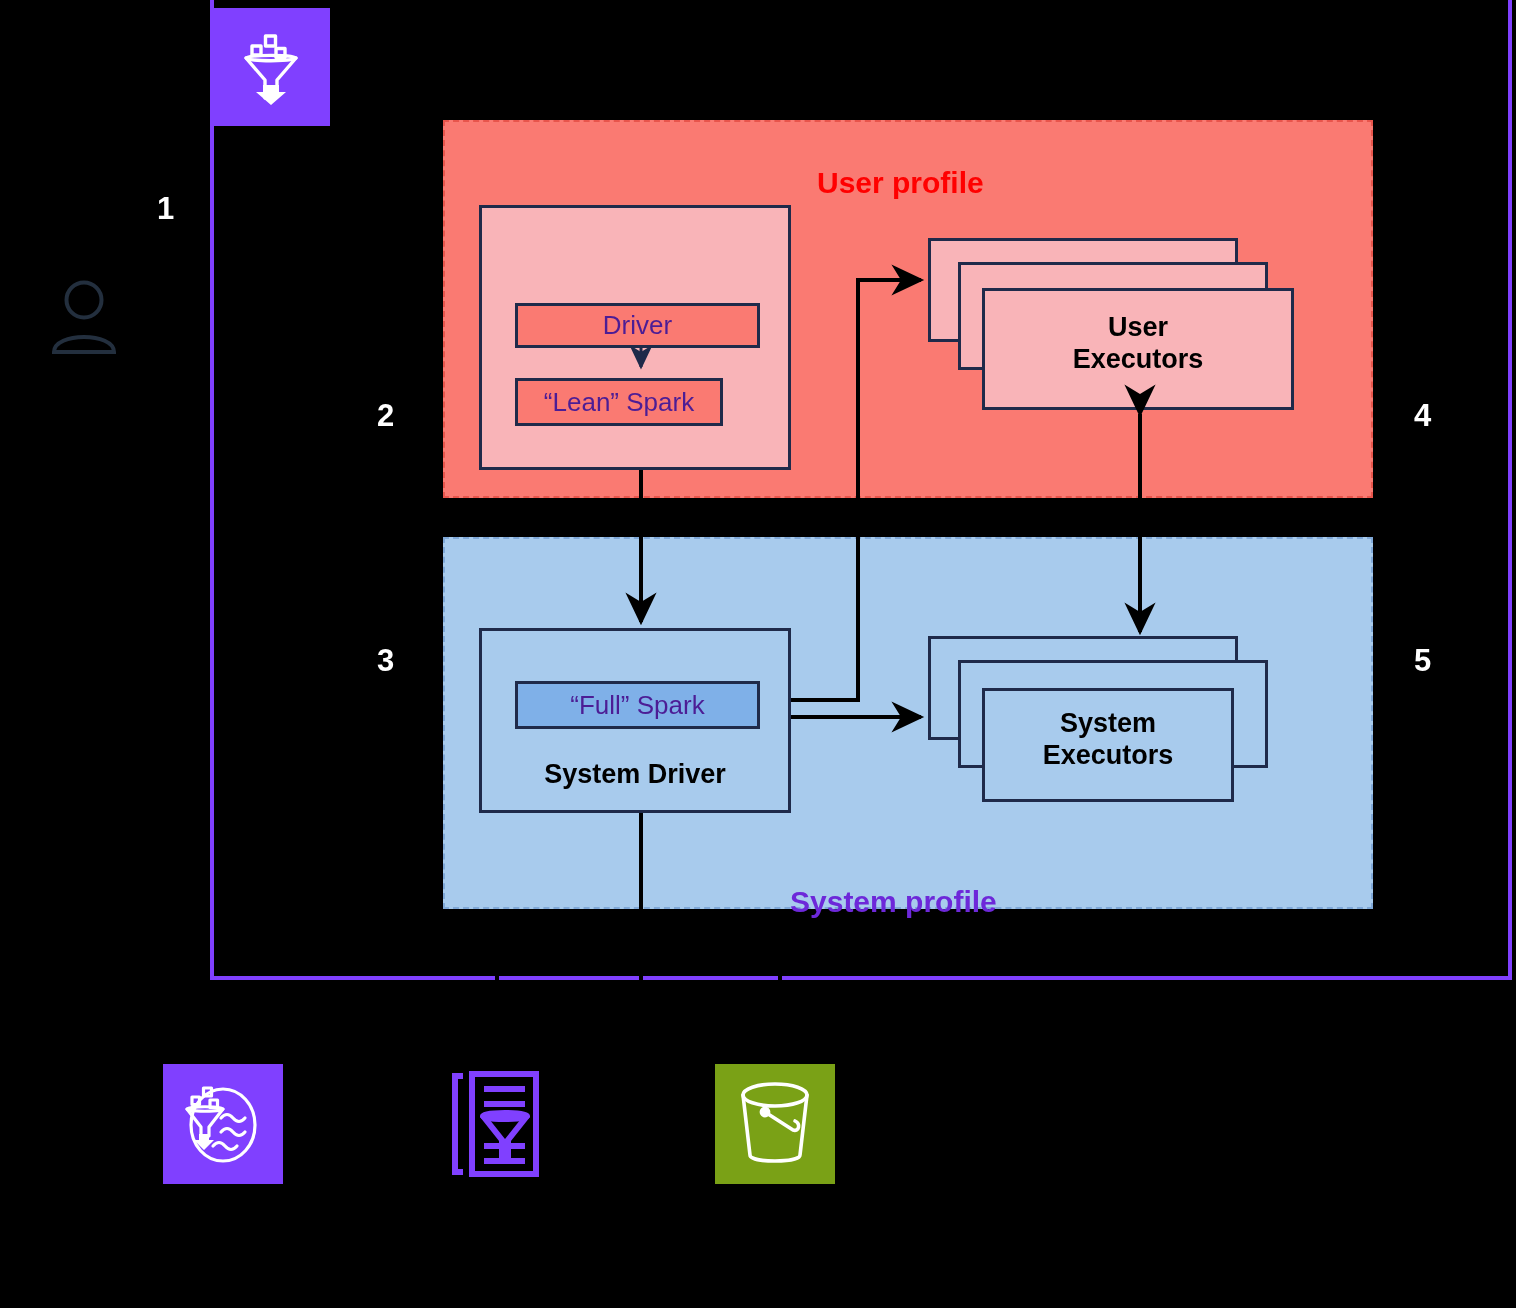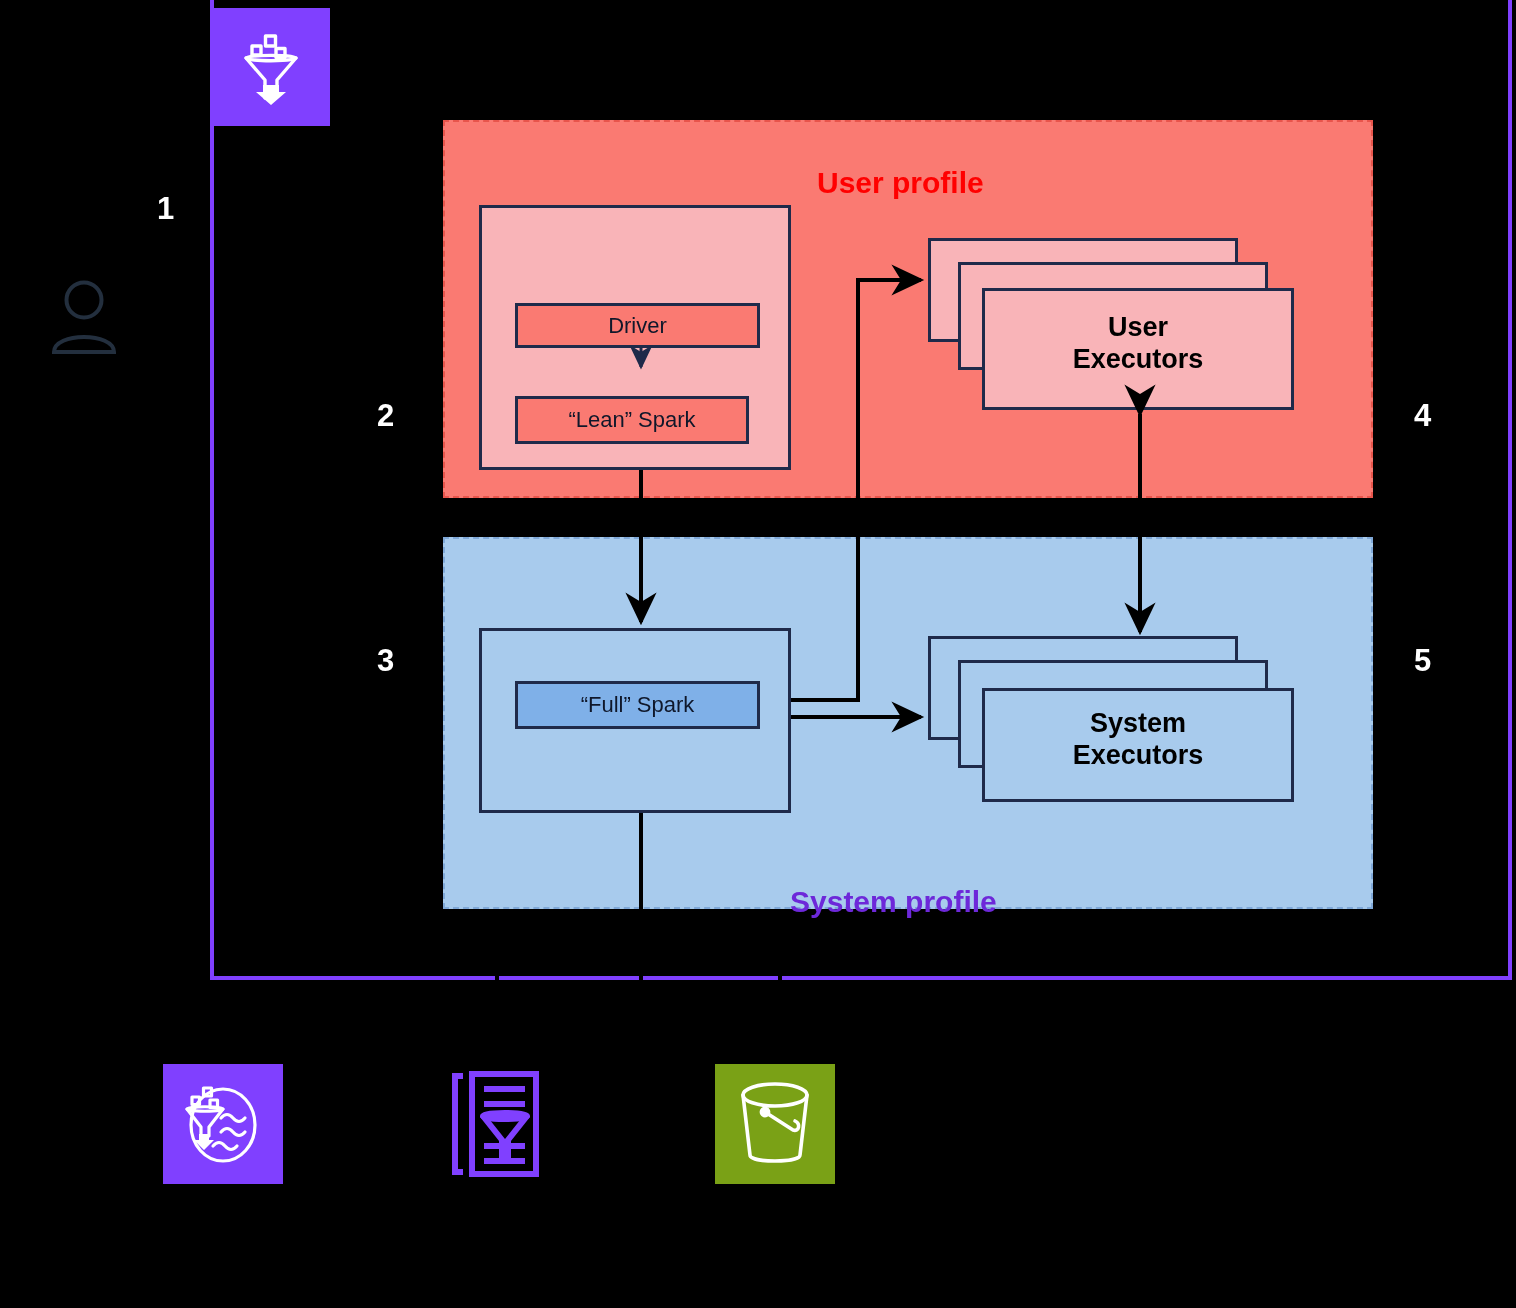--- a/index.html
+++ b/index.html
@@ -144,35 +144,35 @@
   .user-driver-title { top: 20px; }
   .system-driver-title { top: 130px; }
 
   .inner-chip {
     position: absolute;
     box-sizing: border-box;
     border: 3px solid #1F2A4A;
     display: flex;
     align-items: center;
     justify-content: center;
-    font-size: 22px;
-    color: #0f172a;
+    font-size: 26px;
+    color: #4c1d95;
     white-space: nowrap;
   }
   .chip-driver {
     left: 33px;
     top: 95px;
     width: 245px;
     height: 45px;
     background: #FA7A72;
   }
   .chip-lean-spark {
     left: 33px;
-    top: 188px;
-    width: 234px;
+    top: 170px;
+    width: 208px;
     height: 48px;
     background: #FA7A72;
   }
   .chip-full-spark {
     left: 33px;
     top: 50px;
     width: 245px;
     height: 48px;
     background: #7FB0E8;
   }
@@ -183,21 +183,21 @@
     box-sizing: border-box;
     border: 3px solid #1F2A4A;
   }
   
   .ue-back  { left: 928px; top: 238px; width: 310px; height: 104px; background: #F9B4B8; }
   .ue-mid   { left: 958px; top: 262px; width: 310px; height: 108px; background: #F9B4B8; }
   .ue-front { left: 982px; top: 288px; width: 312px; height: 122px; background: #F9B4B8; }
   
   .se-back  { left: 928px; top: 636px; width: 310px; height: 104px; background: #A8CBED; }
   .se-mid   { left: 958px; top: 660px; width: 310px; height: 108px; background: #A8CBED; }
-  .se-front { left: 982px; top: 688px; width: 312px; height: 114px; background: #A8CBED; padding-left: 16px; }
+  .se-front { left: 982px; top: 688px; width: 252px; height: 114px; background: #A8CBED; padding-left: 16px; }
 
   .exec-label {
     position: absolute;
     left: 0;
     width: 100%;
     text-align: center;
     font-size: 27px;
     font-weight: bold;
     color: #000000;
     line-height: 1.18;
@@ -279,20 +279,21 @@
       <span>Executors</span>
     </div>
   </div>
 
   <div class="profile-panel system-profile">
     <div class="profile-label system-profile-label">System profile</div>
   </div>
 
   <div class="driver-box system-driver-box">
     <div class="inner-chip chip-full-spark">“Full” Spark</div>
+    <div class="driver-title system-driver-title">System Driver</div>
   </div>
 
   <div class="exec-card se-back"></div>
   <div class="exec-card se-mid"></div>
   <div class="exec-card se-front">
     <div class="exec-label">
       <span>System</span><br>
       <span>Executors</span>
     </div>
   </div>

